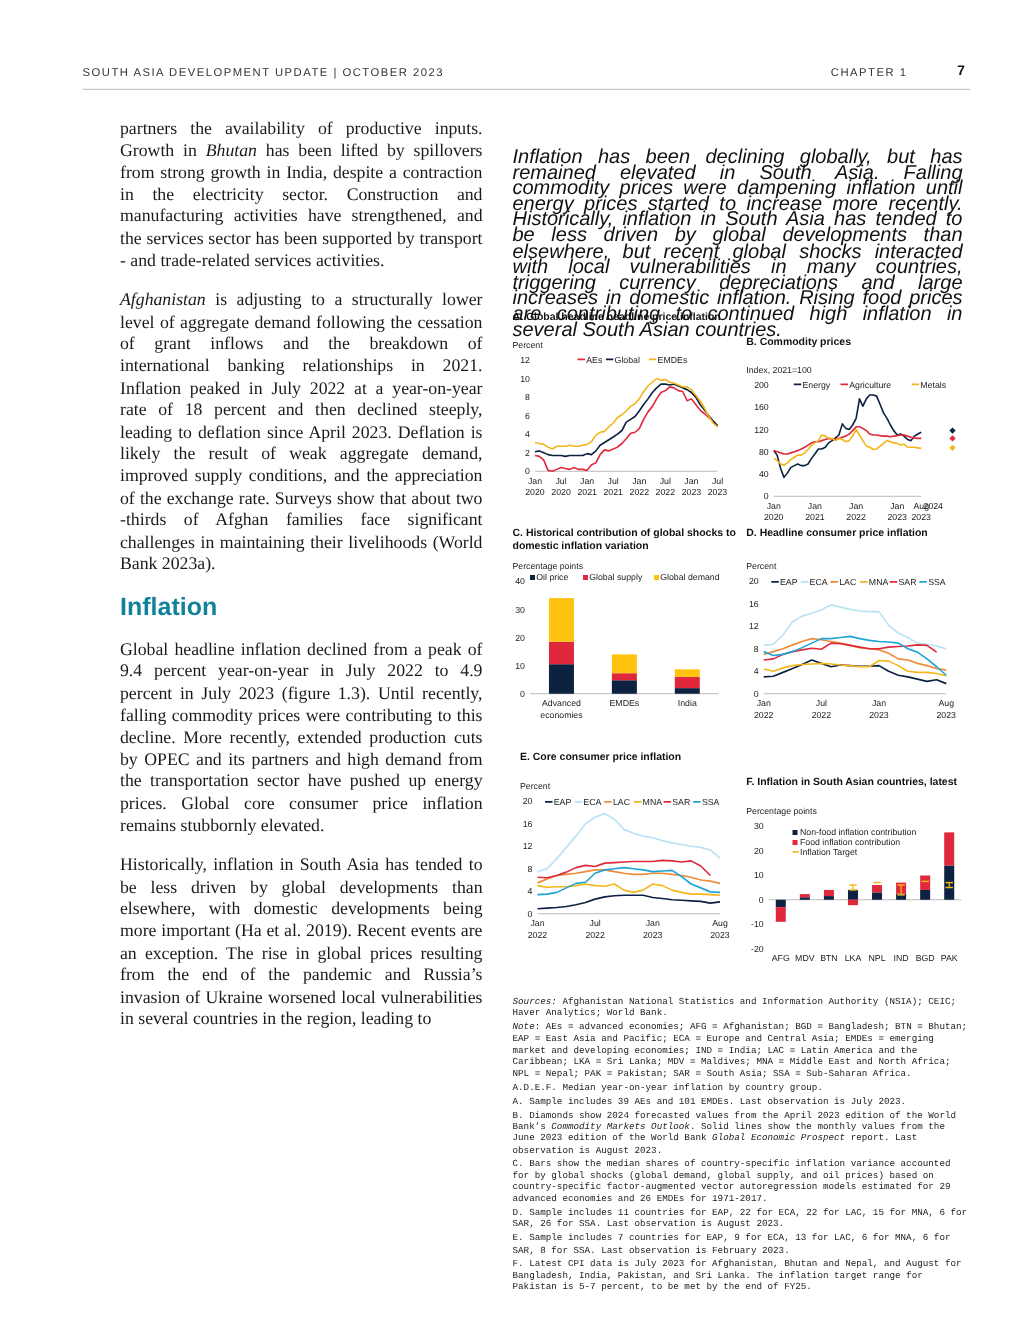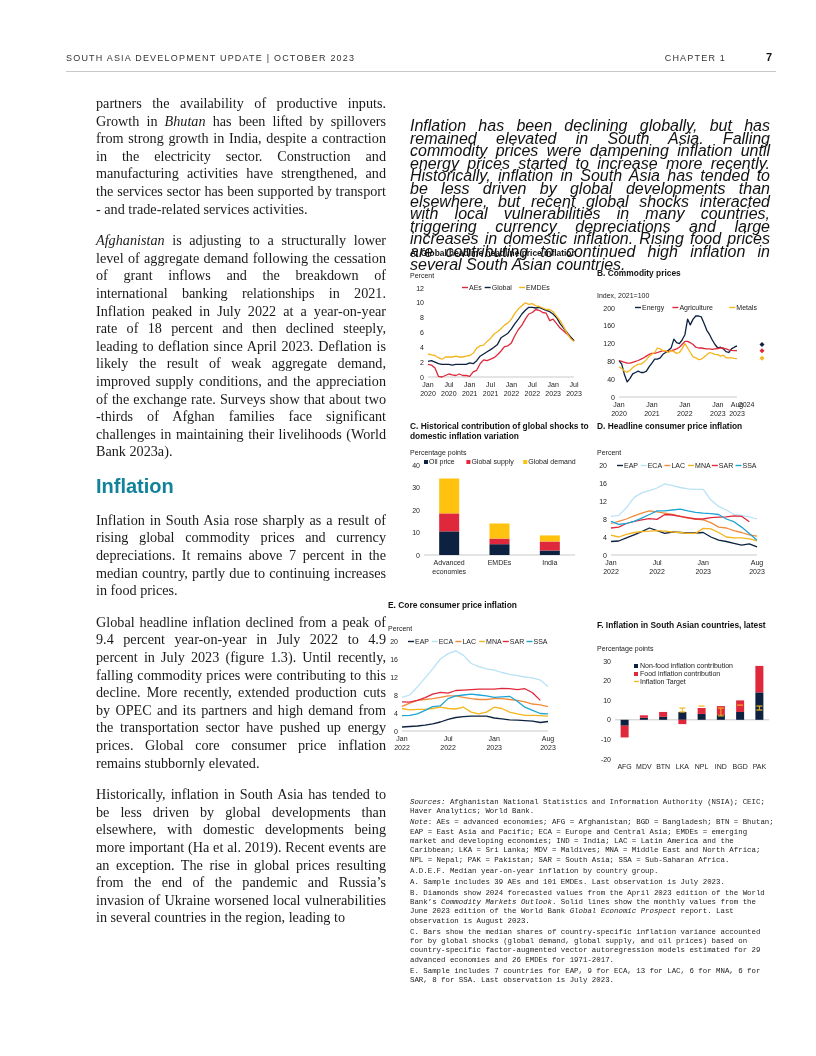--- a/index.html
+++ b/index.html
@@ -37,21 +37,20 @@
 <div class="header">
   <span class="left">SOUTH ASIA DEVELOPMENT UPDATE | OCTOBER 2023</span>
   <span class="chap">CHAPTER 1</span>
   <span class="page">7</span>
 </div>
 
 <div class="col-left">
   <p><span>partners the availability of productive inputs. Growth in </span><em>Bhutan</em><span> has been lifted by spillovers from strong growth in India, despite a contraction in the electricity sector. Construction and manufacturing activities have strengthened, and the services sector has been supported by transport - and trade-related services activities.</span></p>
   <p><em>Afghanistan</em><span> is adjusting to a structurally lower level of aggregate demand following the cessation of grant inflows and the breakdown of international banking relationships in 2021. Inflation peaked in July 2022 at a year-on-year rate of 18 percent and then declined steeply, leading to deflation since April 2023. Deflation is likely the result of weak aggregate demand, improved supply conditions, and the appreciation of the exchange rate. Surveys show that about two -thirds of Afghan families face significant challenges in maintaining their livelihoods (World Bank 2023a).</span></p>
   <h2>Inflation</h2>
-  <p>Inflation in South Asia rose sharply as a result of rising global commodity prices and currency depreciations. It remains above 7 percent in the median country, partly due to continuing increases in food prices.</p>
   <p>Global headline inflation declined from a peak of 9.4 percent year-on-year in July 2022 to 4.9 percent in July 2023 (figure 1.3). Until recently, falling commodity prices were contributing to this decline. More recently, extended production cuts by OPEC and its partners and high demand from the transportation sector have pushed up energy prices. Global core consumer price inflation remains stubbornly elevated.</p>
   <p>Historically, inflation in South Asia has tended to be less driven by global developments than elsewhere, with domestic developments being more important (Ha et al. 2019). Recent events are an exception. The rise in global prices resulting from the end of the pandemic and Russia’s invasion of Ukraine worsened local vulnerabilities in several countries in the region, leading to</p>
 </div>
 
 <div class="fig">
   <div class="fig-caption">Inflation has been declining globally, but has remained elevated in South Asia. Falling commodity prices were dampening inflation until energy prices started to increase more recently. Historically, inflation in South Asia has tended to be less driven by global developments than elsewhere, but recent global shocks interacted with local vulnerabilities in many countries, triggering currency depreciations and large increases in domestic inflation. Rising food prices are contributing to continued high inflation in several South Asian countries.</div>
 </div>
 
 <div class="panel" id="panel-A" style="left:410px; top:248px;">
   <div class="panel-title">A. Global headline headline price inflation</div>
@@ -195,21 +194,21 @@
       <text x="74.4" y="20">LAC</text>
       <line x1="91.10000000000001" y1="17.5" x2="97.10000000000001" y2="17.5" stroke="#f5b51c" stroke-width="1.4"></line>
       <text x="98.10000000000001" y="20">MNA</text>
       <line x1="114.80000000000001" y1="17.5" x2="120.80000000000001" y2="17.5" stroke="#e0283c" stroke-width="1.4"></line>
       <text x="121.80000000000001" y="20">SAR</text>
       <line x1="138.5" y1="17.5" x2="144.5" y2="17.5" stroke="#1ea5d6" stroke-width="1.4"></line>
       <text x="145.5" y="20">SSA</text>
     </svg>
 </div>
 
-<div class="panel" id="panel-E" style="left:388px; top:600px;">
+<div class="panel" id="panel-E" style="left:416px; top:600px;">
   <div class="panel-title">E. Core consumer price inflation</div>
   <svg id="svg-E" width="180" height="140" style="top:24px;">
       <text x="0" y="7">Percent</text>
       <text x="10" y="109.5" text-anchor="end">0</text>
       <text x="10" y="91.5" text-anchor="end">4</text>
       <text x="10" y="73.5" text-anchor="end">8</text>
       <text x="10" y="55.5" text-anchor="end">12</text>
       <text x="10" y="37.5" text-anchor="end">16</text>
       <text x="10" y="19.5" text-anchor="end">20</text>
       <line x1="14" y1="107" x2="160" y2="107" stroke="#bbb" stroke-width="0.8"></line>
@@ -297,14 +296,16 @@
     </svg>
 </div>
 
 <div class="notes">
   <div><em>Sources:</em><span> Afghanistan National Statistics and Information Authority (NSIA); CEIC; Haver Analytics; World Bank.</span></div>
   <div><em>Note</em><span>: AEs = advanced economies; AFG = Afghanistan; BGD = Bangladesh; BTN = Bhutan; EAP = East Asia and Pacific; ECA = Europe and Central Asia; EMDEs = emerging market and developing economies; IND = India; LAC = Latin America and the Caribbean; LKA = Sri Lanka; MDV = Maldives; MNA = Middle East and North Africa; NPL = Nepal; PAK = Pakistan; SAR = South Asia; SSA = Sub-Saharan Africa.</span></div>
   <div>A.D.E.F. Median year-on-year inflation by country group.</div>
   <div>A. Sample includes 39 AEs and 101 EMDEs. Last observation is July 2023.</div>
   <div><span>B. Diamonds show 2024 forecasted values from the April 2023 edition of the World Bank’s </span><em>Commodity Markets Outlook</em><span>. Solid lines show the monthly values from the June 2023 edition of the World Bank </span><em>Global Economic Prospect</em><span> report. Last observation is August 2023.</span></div>
   <div>C. Bars show the median shares of country-specific inflation variance accounted for by global shocks (global demand, global supply, and oil prices) based on country-specific factor-augmented vector autoregression models estimated for 29 advanced economies and 26 EMDEs for 1971-2017.</div>
-  <div>E. Sample includes 7 countries for EAP, 9 for ECA, 13 for LAC, 6 for MNA, 6 for SAR, 8 for SSA. Last observation is July 2023.</div>
+  <div>D. Sample includes 11 countries for EAP, 22 for ECA, 22 for LAC, 15 for MNA, 6 for SAR, 26 for SSA. Last observation is August 2023.</div>
+  <div>E. Sample includes 7 countries for EAP, 9 for ECA, 13 for LAC, 6 for MNA, 6 for SAR, 8 for SSA. Last observation is February 2023.</div>
+  <div>F. Latest CPI data is July 2023 for Afghanistan, Bhutan and Nepal, and August for Bangladesh, India, Pakistan, and Sri Lanka. The inflation target range for Pakistan is 5-7 percent, to be met by the end of FY25.</div>
 </div>
 
 </body></html>

